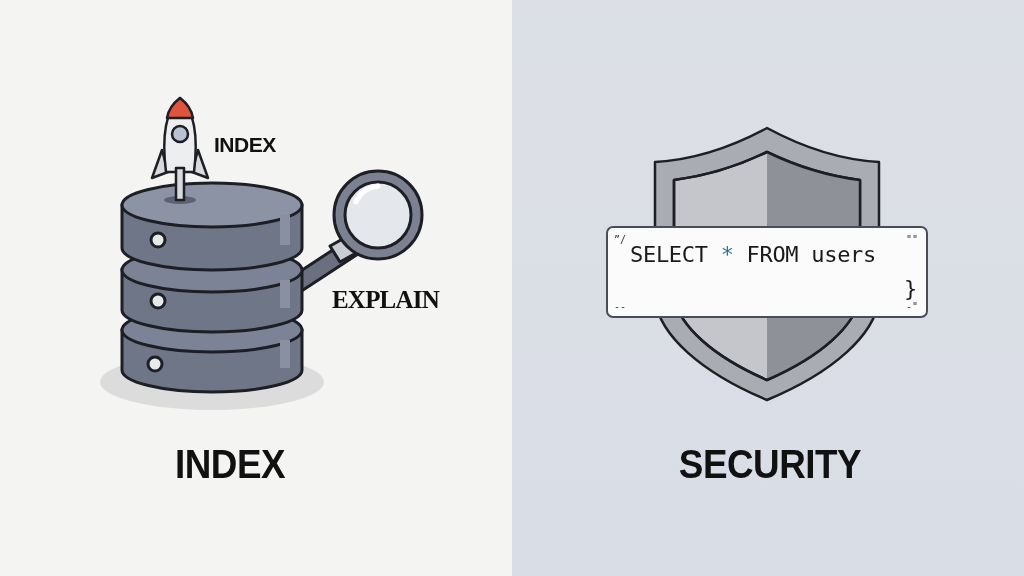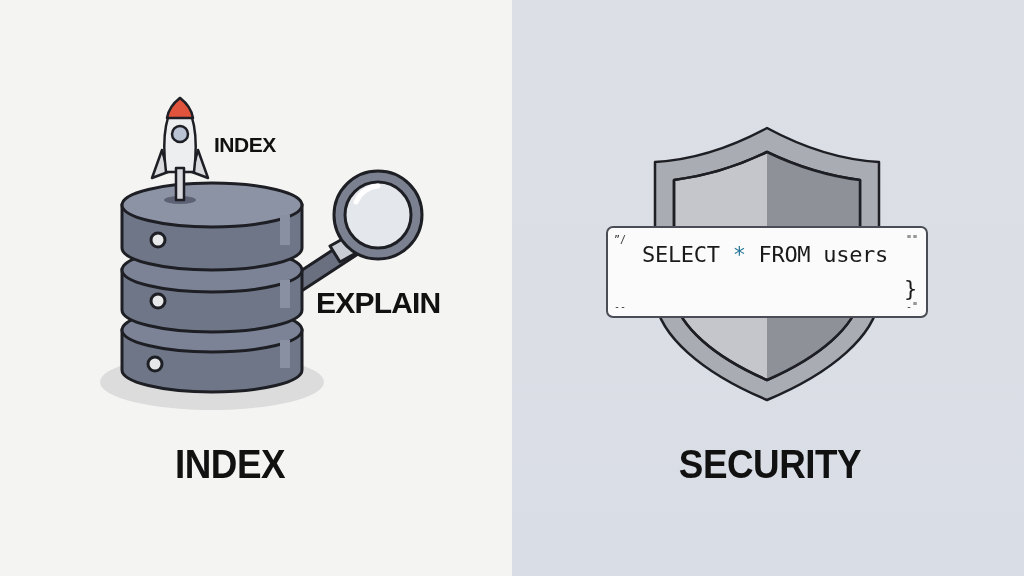--- a/index.html
+++ b/index.html
@@ -4,21 +4,21 @@
 <style>
   html, body { margin: 0; padding: 0; }
   body { width: 1024px; height: 576px; position: relative; overflow: hidden; font-family: "Liberation Sans", sans-serif; }
   .panel { position: absolute; top: 0; height: 576px; }
   .panel-left { left: 0; width: 512px; background: #f4f4f3; }
   .panel-right { left: 512px; width: 512px; background: linear-gradient(180deg, #dcdfe6 0%, #d9dde5 100%); }
   .art { position: absolute; left: 0; top: 0; }
   .label-big { position: absolute; font-weight: 700; font-size: 40px; color: #111; letter-spacing: -0.5px; transform: scaleX(0.92); transform-origin: center; text-align: center; }
   .label-small { position: absolute; font-weight: 700; color: #111; }
   .sql-box { position: absolute; left: 606px; top: 226px; width: 322px; height: 92px; background: #fbfbfb; border: 2px solid #4a4d55; border-radius: 7px; box-sizing: border-box; }
-  .sql-line { position: absolute; left: 34px; font-family: "DejaVu Sans Mono", monospace; font-size: 22px; color: #1a1a1a; letter-spacing: -0.3px; white-space: pre; }
+  .sql-line { position: absolute; left: 22px; font-family: "DejaVu Sans Mono", monospace; font-size: 22px; color: #1a1a1a; letter-spacing: -0.3px; white-space: pre; }
   .sql-star { color: #2b7a9a; }
   .tick { position: absolute; font-family: "DejaVu Sans Mono", monospace; font-size: 10px; color: #333; }
 </style>
 </head>
 <body>
 
 <div class="panel panel-left"></div>
 <div class="panel panel-right"></div>
 
 <svg class="art" width="512" height="576" viewBox="0 0 512 576">
@@ -58,21 +58,21 @@
     <path d="M162 150 L152 178 L168 172 Z" fill="#d9dade"></path>
     <path d="M198 150 L208 178 L192 172 Z" fill="#d9dade"></path>
     <path d="M180 98 C196 112 198 140 194 172 L166 172 C162 140 164 112 180 98 Z" fill="#eceef0"></path>
     <path d="M180 98 C188 104 192 112 193 118 L167 118 C168 112 172 104 180 98 Z" fill="#e0533c"></path>
     <circle cx="180" cy="134" r="8" fill="#b9c3d4"></circle>
     <rect x="176" y="168" width="8" height="32" fill="#d9dade"></rect>
   </g>
 </svg>
 
 <div class="label-small" style="left:214px; top:133px; font-size:21px; letter-spacing:-0.5px;">INDEX</div>
-<div class="label-small" style="left:316px; top:286px; font-size:30px; letter-spacing:-0.8px;">EXPLAIN</div>
+<div class="label-small" style="left:332px; top:286px; font-size:25px; letter-spacing:-0.8px;font-family:Liberation Serif, serif;">EXPLAIN</div>
 <div class="label-big" style="left:150px; top:442px; width:160px;">INDEX</div>
 
 <svg class="art" width="1024" height="576" viewBox="0 0 1024 576" style="pointer-events:none;">
   <g stroke="#1e1f24" stroke-width="2.5" stroke-linejoin="round">
     <path d="M767 128 C730 148 690 160 655 162 L655 300 C660 335 700 372 767 400 C834 372 874 335 879 300 L879 162 C844 160 804 148 767 128 Z" fill="#a9acb2"></path>
     <path d="M767 152 C738 166 706 176 674 180 L674 298 C680 326 712 356 767 380 C822 356 854 326 860 298 L860 180 C828 176 796 166 767 152 Z" fill="#c4c6cb"></path>
     <path d="M767 152 L767 380 C822 356 854 326 860 298 L860 180 C828 176 796 166 767 152 Z" fill="#8e9198" stroke="none"></path>
     <path d="M767 152 C738 166 706 176 674 180 L674 298 C680 326 712 356 767 380 C822 356 854 326 860 298 L860 180 C828 176 796 166 767 152 Z" fill="none"></path>
   </g>
 </svg>

